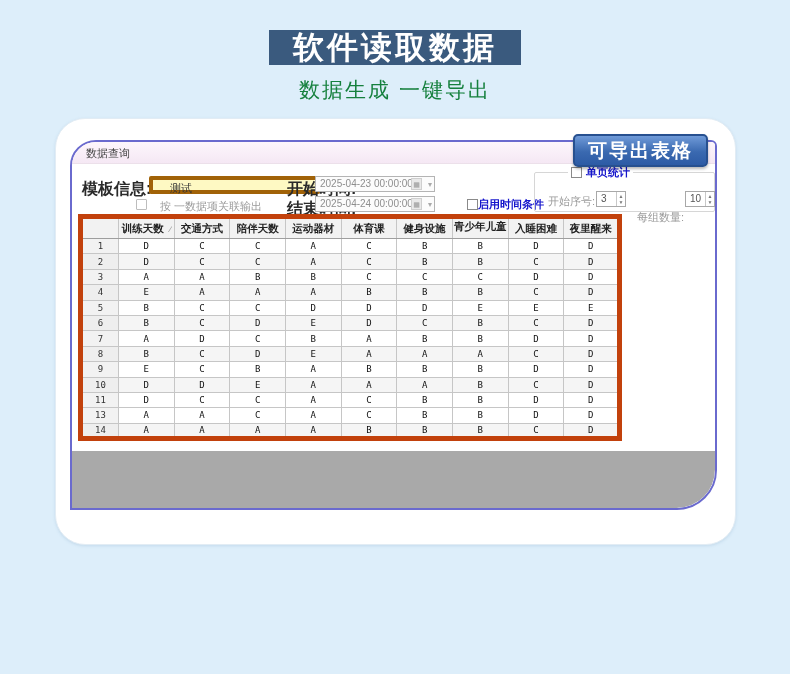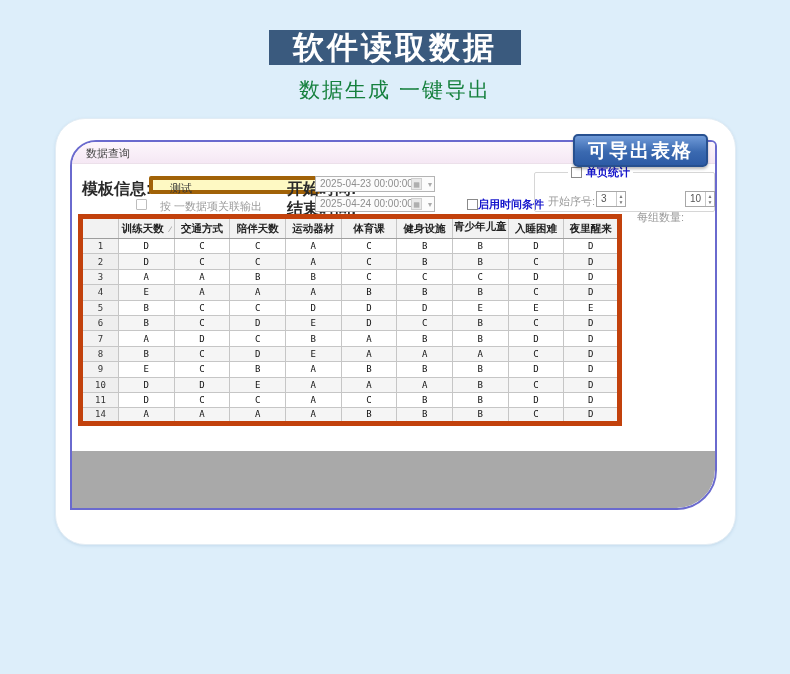--- a/index.html
+++ b/index.html
@@ -365,20 +365,32 @@
             <td>D</td>
             <td>C</td>
             <td>C</td>
             <td>A</td>
             <td>C</td>
             <td>B</td>
             <td>B</td>
             <td>D</td>
             <td>D</td>
           </tr>
+          <tr>
+            <td class="rownum">13</td>
+            <td>A</td>
+            <td>A</td>
+            <td>C</td>
+            <td>A</td>
+            <td>C</td>
+            <td>B</td>
+            <td>B</td>
+            <td>D</td>
+            <td>D</td>
+          </tr>
           <tr class="even">
             <td class="rownum">14</td>
             <td>A</td>
             <td>A</td>
             <td>A</td>
             <td>A</td>
             <td>B</td>
             <td>B</td>
             <td>B</td>
             <td>C</td>

